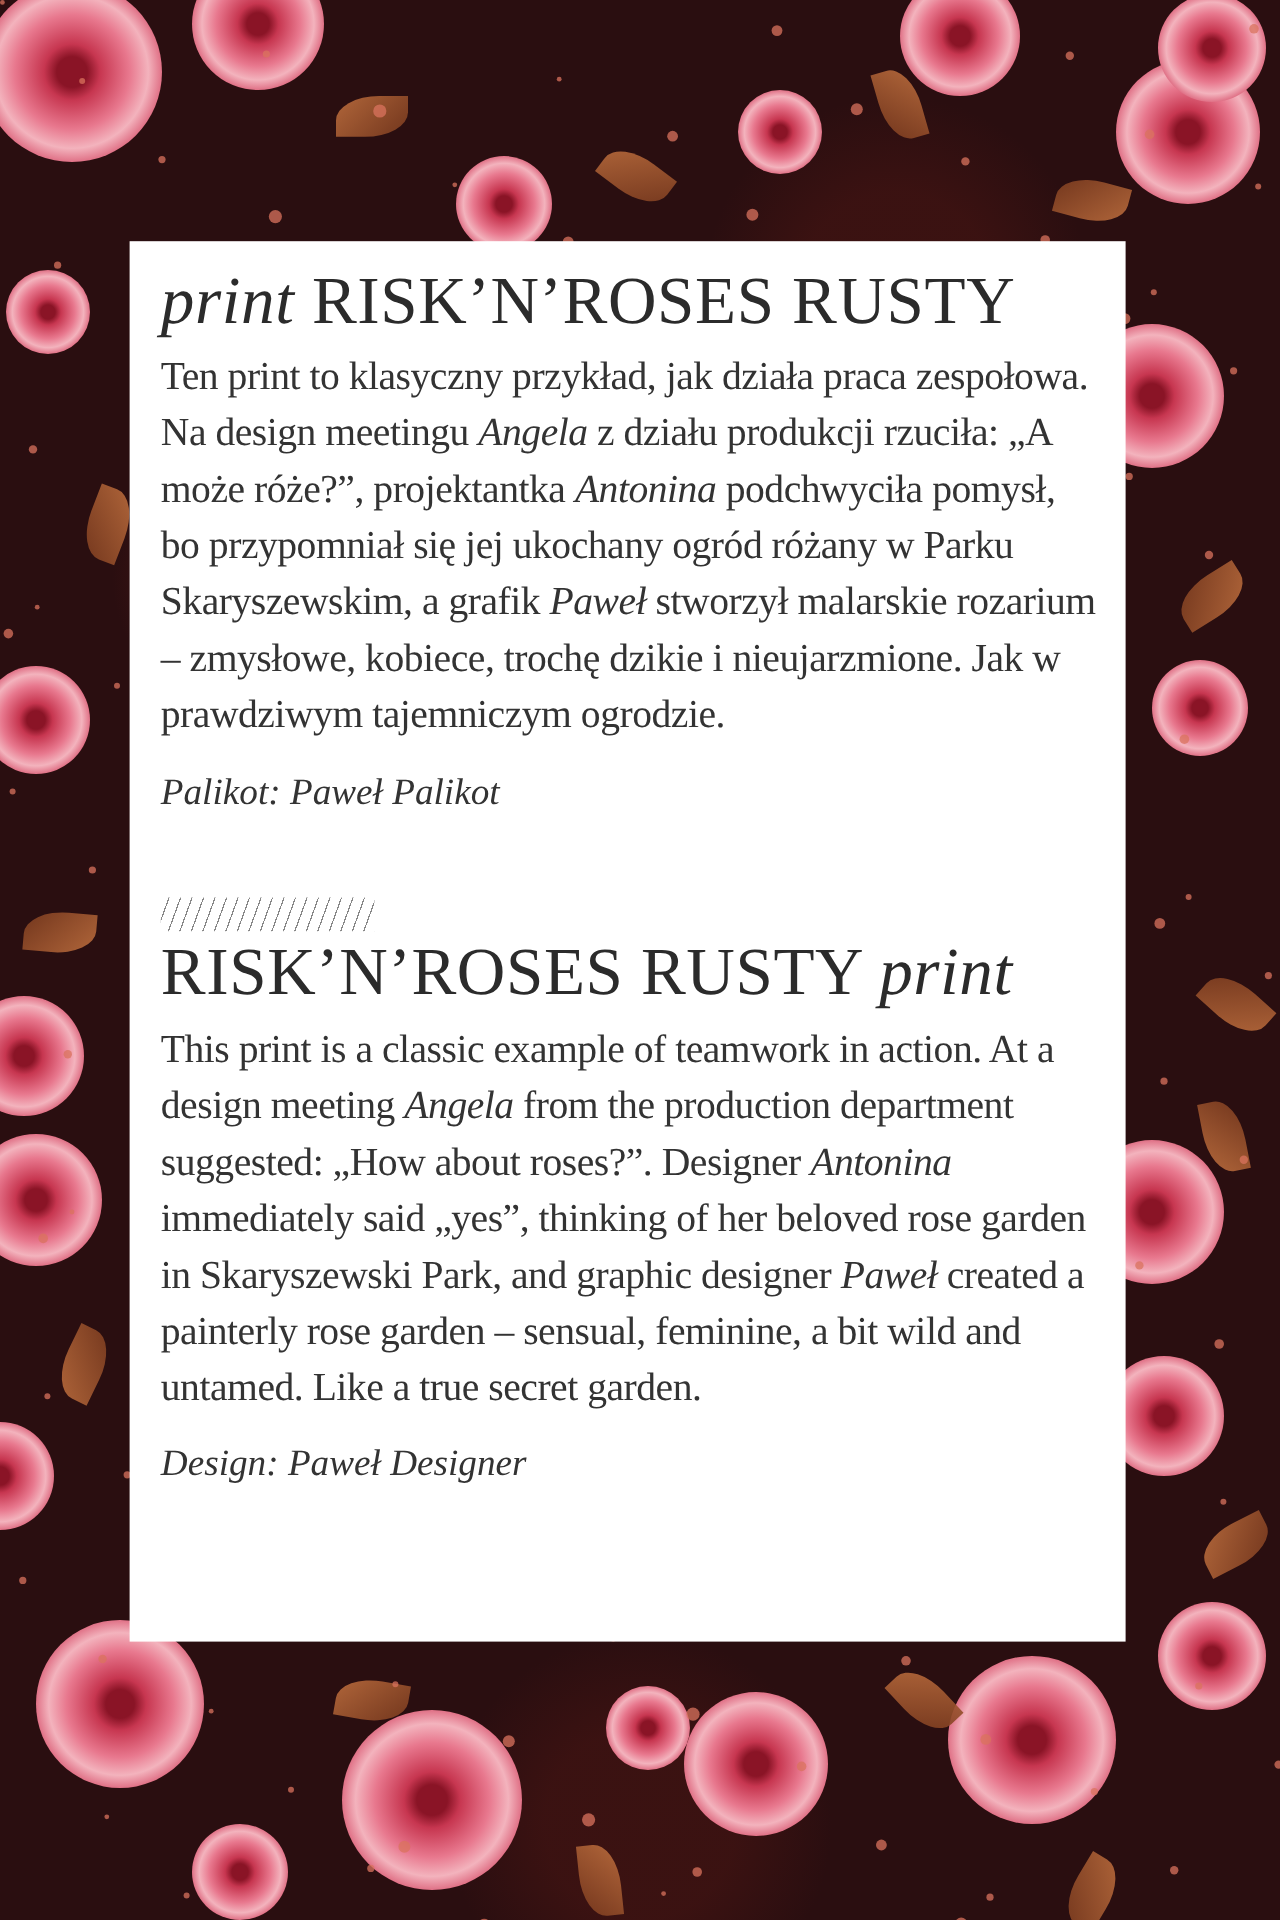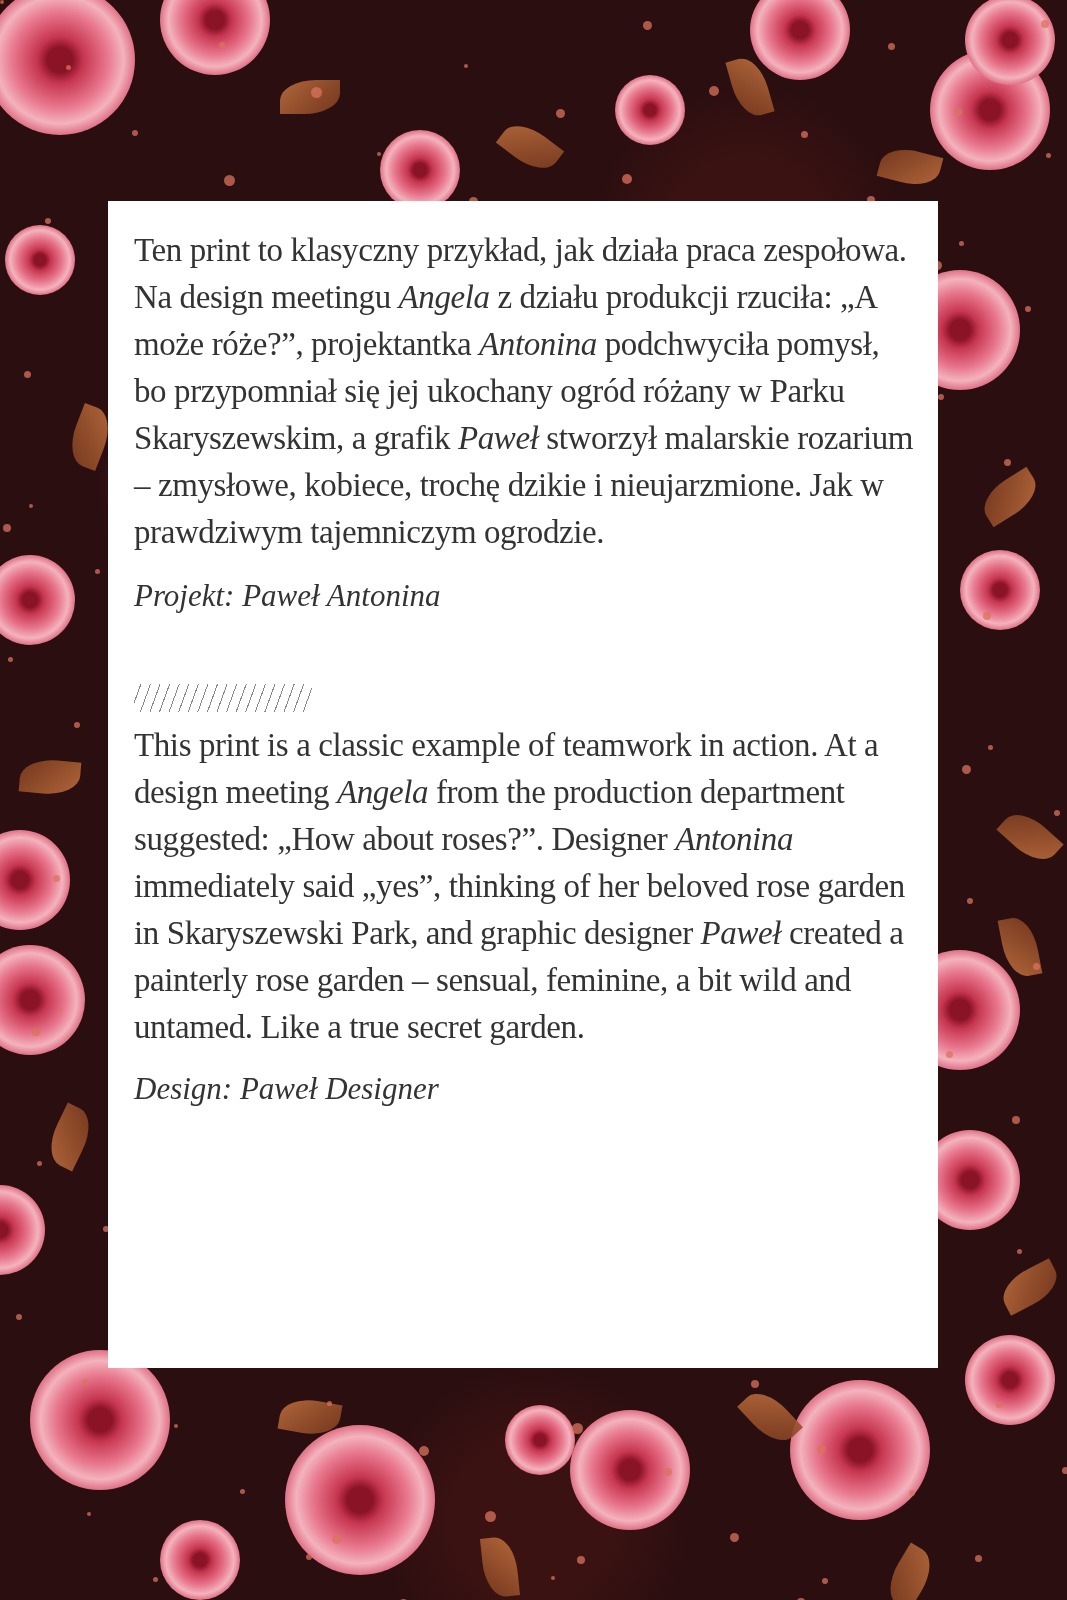--- a/index.html
+++ b/index.html
@@ -237,21 +237,29 @@
       <div class="dot" style="left: 962px; top: 765px; width: 9px; height: 9px;"></div>
       <div class="dot" style="left: 32px; top: 1028px; width: 8px; height: 8px;"></div>
       <div class="dot" style="left: 169px; top: 1291px; width: 7px; height: 7px;"></div>
       <div class="dot" style="left: 306px; top: 1554px; width: 6px; height: 6px;"></div>
       <div class="dot" style="left: 443px; top: 217px; width: 5px; height: 5px;"></div>
     </div>
 </div>
 
 <div class="card">
   <div class="card-inner">
+    <h1 class="title" style="margin-top:0;">
+      <i>print</i>
+      <span>RISK’N’ROSES RUSTY</span>
+    </h1>
     <p class="body-text" id="pl-para" style="margin-top:8px;"><span>Ten print to klasyczny przykład, jak działa praca zespołowa. Na design meetingu </span><i>Angela</i><span> z działu produkcji rzuciła: „A może róże?”, projektantka </span><i>Antonina</i><span> podchwyciła pomysł, bo przypomniał się jej ukochany ogród różany w Parku Skaryszewskim, a grafik </span><i>Paweł</i><span> stworzył malarskie rozarium – zmysłowe, kobiece, trochę dzikie i nieujarzmione. Jak w prawdziwym tajemniczym ogrodzie.</span></p>
-    <p class="credit" style="margin-top:22px;">Projekt: Paweł Antonina</p>
+    <p class="credit" style="margin-top:22px;">Palikot: Paweł Palikot</p>
 
     <div class="hatch" style="margin-top:70px;"></div>
 
+    <h1 class="title" style="margin-top:2px;">
+      <span>RISK’N’ROSES RUSTY</span>
+      <i>print</i>
+    </h1>
     <p class="body-text" id="en-para" style="margin-top:10px;"><span>This print is a classic example of teamwork in action. At a design meeting </span><i>Angela</i><span> from the production department suggested: „How about roses?”. Designer </span><i>Antonina</i><span> immediately said „yes”, thinking of her beloved rose garden in Skaryszewski Park, and graphic designer </span><i>Paweł</i><span> created a painterly rose garden – sensual, feminine, a bit wild and untamed. Like a true secret garden.</span></p>
     <p class="credit" style="margin-top:20px;">Design: Paweł Designer</p>
   </div>
 </div>
 
 </body></html>

